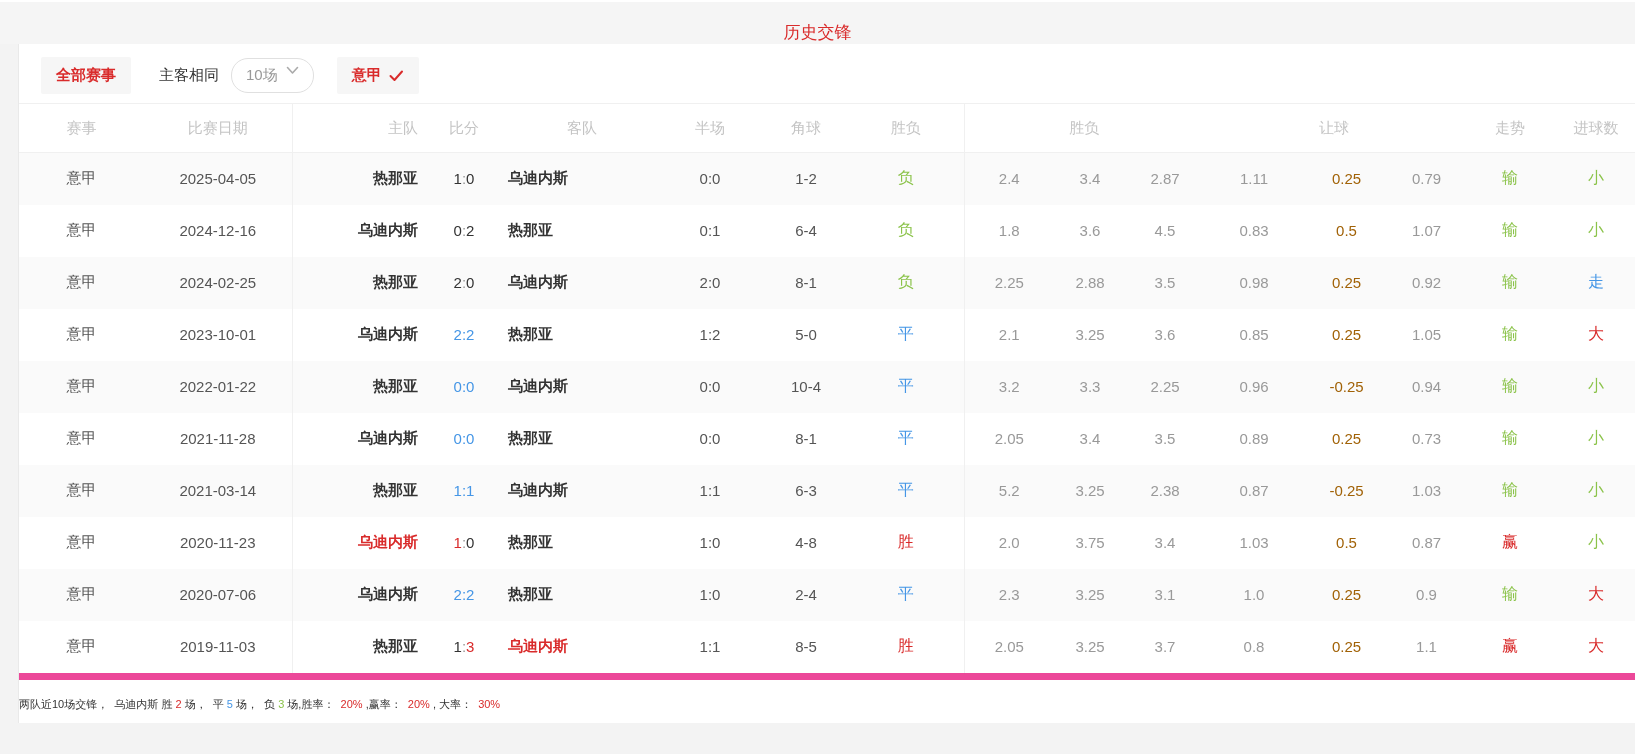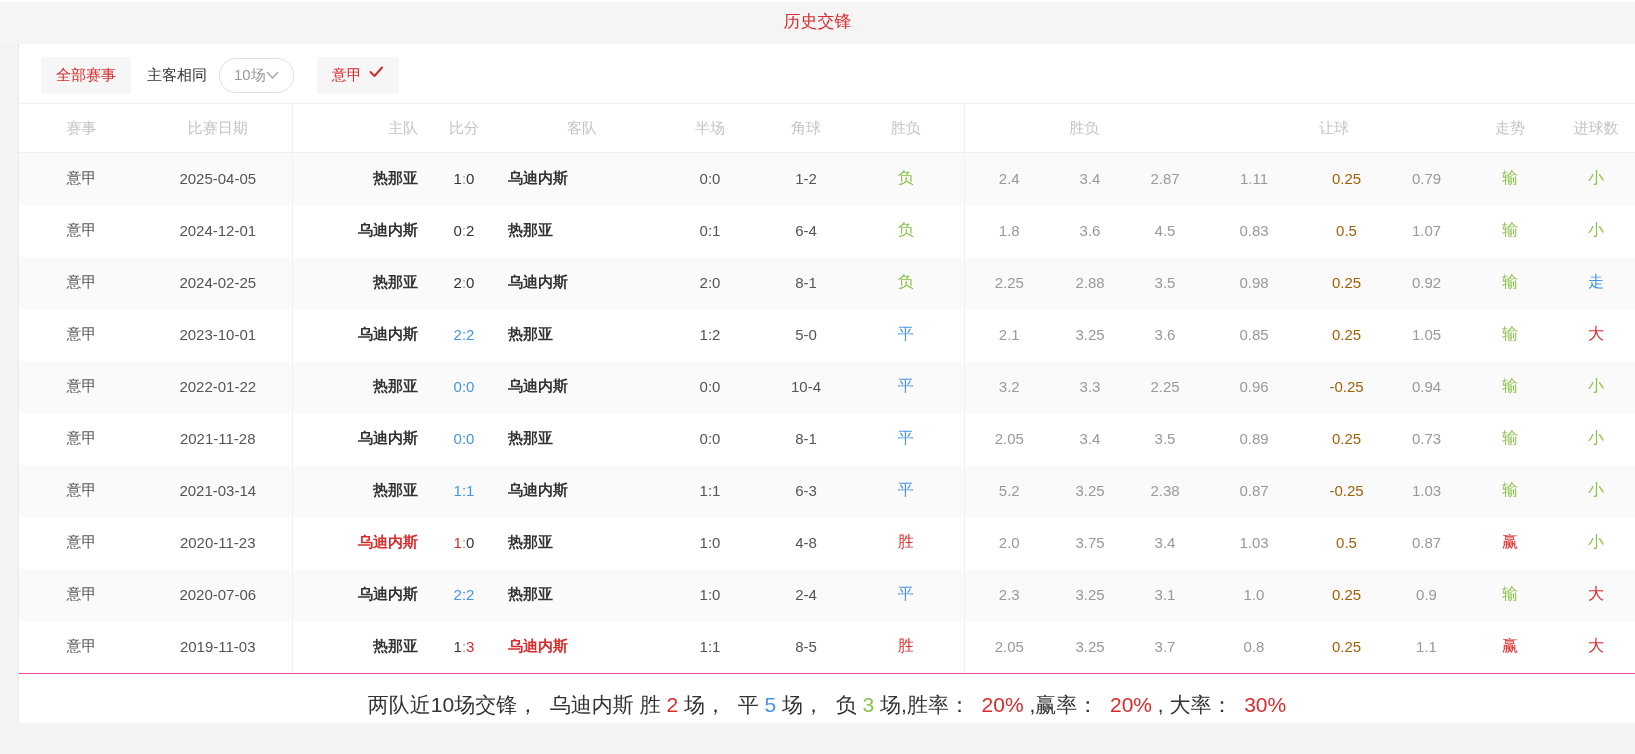--- a/index.html
+++ b/index.html
@@ -3,31 +3,31 @@
 <meta charset="utf-8">
 <style>
   * { box-sizing: border-box; }
   html,body { margin:0; padding:0; }
   body {
     width:1635px; height:754px; overflow:hidden;
     background:#f3f3f3;
     font-family:"Liberation Sans","DejaVu Sans",sans-serif;
   }
   
-  .title-band { height:44px; background:#f5f5f5; text-align:center; padding-top:8px; border-top:2px solid #fff; }
+  .title-band { height:44px; background:#f5f5f5; text-align:center; padding-top:19px; border-top:2px solid #fff; }
   .title-band .title { color:#d92b2b; font-size:17px; }
 
   
   .card { margin-left:18px; background:#fff; border-left:1px solid #e9e9e9; height:679px; }
 
   
   .filter-bar { display:flex; align-items:center; height:59px; padding:4px 0 0 22px; }
-  .chip { background:#f6f6f6; border-radius:2px; padding:9px 15px; font-size:15px; color:#d92b2b; cursor:pointer; display:flex; align-items:flex-start; gap:7px; }
-  .plain-label { color:#333; font-size:15px; margin:0 12px 0 16px; }
-  .pill { border:1px solid #e0e0e0; border-radius:17px; padding:7px 14px; color:#999; font-size:15px; display:flex; align-items:center; gap:0; cursor:pointer; }
+  .chip { background:#f6f6f6; border-radius:2px; padding:9px 15px; font-size:15px; color:#d92b2b; cursor:pointer; display:flex; align-items:center; gap:7px;font-weight:bold; }
+  .plain-label { color:#333; font-size:15px; margin:0 12px 0 28px; }
+  .pill { border:1px solid #e0e0e0; border-radius:17px; padding:7px 14px; color:#999; font-size:15px; display:flex; align-items:flex-start; gap:8px; cursor:pointer; }
   .chip.league { margin-left:23px; }
   .pill svg, .chip svg { display:block; }
 
   
   table { width:100%; border-collapse:collapse; table-layout:fixed; }
   th {
     font-weight:normal; color:#c4c4c4; font-size:15px; height:49px;
     border-top:1px solid #f0f0f0; border-bottom:1px solid #f0f0f0;
     text-align:center; padding:0;
   }
@@ -46,21 +46,21 @@
   th.h-away { text-align:center; padding-left:14px; }
 
   
   .c-red  { color:#d92b2b !important; }
   .c-blue { color:#4596e6 !important; }
   .c-green{ color:#8bc34a !important; }
   .c-dark { color:#333 !important; }
   .c-gray { color:#999 !important; }
 
   
-  .summary { border-top:1px solid #ec4899; text-align:center; padding:17px 0; font-size:21px; color:#333; }
+  .summary { border-top:7px solid #ec4899; text-align:left; padding:17px 0; font-size:11px; color:#333; }
   .summary span { white-space:pre-wrap; }
 </style>
 </head>
 <body>
 
 <div class="title-band">
   <span class="title">历史交锋</span>
 </div>
 
 <div class="card">
@@ -138,21 +138,21 @@
         <td><span>3.4</span></td>
         <td><span>2.87</span></td>
         <td><span>1.11</span></td>
         <td class="c-hmid"><span>0.25</span></td>
         <td><span>0.79</span></td>
         <td class="c-trend"><span class="c-green">输</span></td>
         <td class="c-goals"><span class="c-green">小</span></td>
       </tr>
         <tr style="">
         <td class="c-league"><span>意甲</span></td>
-        <td class="c-date divider"><span>2024-12-01</span></td>
+        <td class="c-date divider"><span>2024-12-16</span></td>
         <td class="c-home"><span>乌迪内斯</span></td>
         <td class="c-score"><span class="c-dark">0</span><span class="c-gray">:</span><span class="c-dark">2</span></td>
         <td class="c-away"><span>热那亚</span></td>
         <td class="c-half"><span>0:1</span></td>
         <td class="c-corner"><span>6-4</span></td>
         <td class="c-res divider"><span class="c-green">负</span></td>
         <td><span>1.8</span></td>
         <td><span>3.6</span></td>
         <td><span>4.5</span></td>
         <td><span>0.83</span></td>

